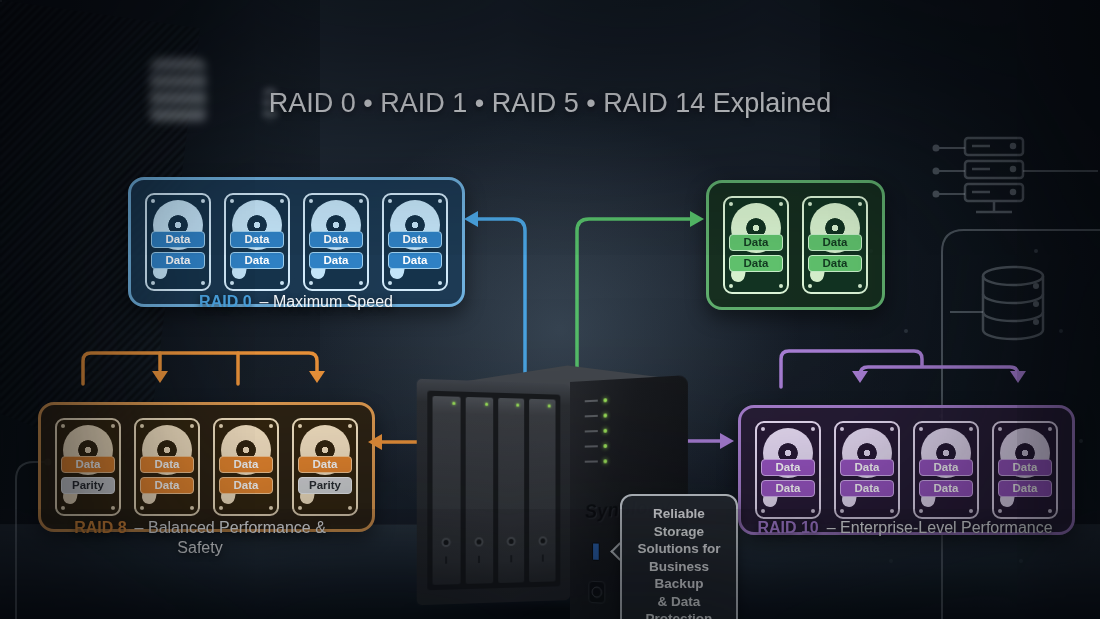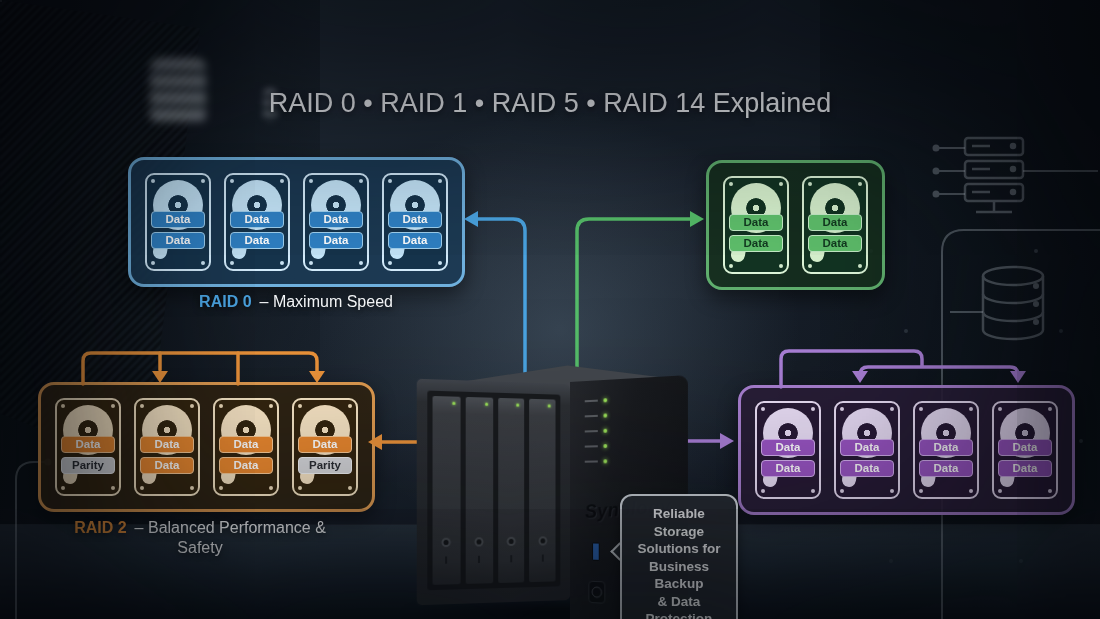--- a/index.html
+++ b/index.html
@@ -35,21 +35,21 @@
   .vignette{inset:0;pointer-events:none;box-shadow:inset 0 0 210px 70px rgba(3,6,10,.85);}
 
   
   .title{left:0;top:26px;width:1100px;text-align:center;font-size:47px;font-weight:800;
          color:#fafbfc;letter-spacing:.5px;text-shadow:0 3px 9px rgba(0,0,0,.7);}
   .subtitle{left:0;top:88px;width:1100px;text-align:center;font-size:27px;font-weight:400;
          color:#edf0f3;text-shadow:0 2px 6px rgba(0,0,0,.6);}
 
   
   .raid-box{position:absolute;display:flex;gap:13px;padding:13px 14px;border-radius:16px;
-            border:3px solid var(--bd);background:var(--bg);box-shadow:0 8px 20px rgba(0,0,0,.45);}
+            border:3px solid var(--bd);background:var(--bg);box-shadow:0 8px 20px rgba(0,0,0,.45);margin-top:20px;}
   .p-raid0 {--bd:#6fb0dd;--bg:rgba(27,59,86,.88);--dbd:#d2eafa;--dbg:#15334b;--plat:#c3e4f8;
             --chip:#2f81c4;--chipbd:#9fd0ef;--chiptxt:#ffffff;}
   .p-raid1 {--bd:#5fae6d;--bg:rgba(22,48,30,.88);--dbd:#dcf4d7;--dbg:#123322;--plat:#d6f0cd;
             --chip:#5fc06c;--chipbd:#c6edc8;--chiptxt:#123a20;}
   .p-raid5 {--bd:#de9a50;--bg:rgba(48,36,18,.9);--dbd:#f5e4c4;--dbg:#33250f;--plat:#f6e3c3;
             --chip:#e8872e;--chipbd:#f7c996;--chiptxt:#ffffff;}
   .p-raid10{--bd:#a87fd0;--bg:rgba(42,30,56,.9);--dbd:#ebdff7;--dbg:#281a36;--plat:#e9ddf6;
             --chip:#9a55c4;--chipbd:#d5aff0;--chiptxt:#ffffff;}
   .disk{position:relative;width:66px;height:98px;border-radius:9px;border:2px solid var(--dbd);
         background:var(--dbg);}
@@ -339,21 +339,24 @@
           <div class="chip">Data</div>
           <div class="chip">Data</div>
         </div>
       </div>
     </div>
 
   <div class="raid-label" style="left:128px;top:292px;width:336px;">
     <span class="rl-name" style="color: rgb(74, 163, 224);">RAID 0</span><span class="rl-desc">– Maximum Speed</span>
   </div>
   <div class="raid-label" style="left:50px;top:518px;width:300px;">
-    <span class="rl-name" style="color: rgb(234, 146, 58);">RAID 2</span><span class="rl-desc">– Balanced Performance &amp; Safety</span>
+    <span class="rl-name" style="color: rgb(234, 146, 58);">RAID 8</span><span class="rl-desc">– Balanced Performance &amp; Safety</span>
+  </div>
+  <div class="raid-label" style="left:725px;top:518px;width:360px;">
+    <span class="rl-name" style="color: rgb(169, 127, 214);">RAID 10</span><span class="rl-desc">– Enterprise-Level Performance</span>
   </div>
 
   <svg class="layer" width="1100" height="619">
     <g fill="none" stroke-width="3.5" stroke-linejoin="round" stroke-linecap="round">
       <path d="M525,383 V231 Q525,219 513,219 H476" stroke="#4aa3e0"></path>
       <polygon points="464,219 478,211 478,227" fill="#4aa3e0"></polygon>
       <path d="M577,383 V231 Q577,219 589,219 H692" stroke="#55bd69"></path>
       <polygon points="704,219 690,211 690,227" fill="#55bd69"></polygon>
       <path d="M430,442 H380" stroke="#ea923a"></path>
       <polygon points="368,442 382,434 382,450" fill="#ea923a"></polygon>

